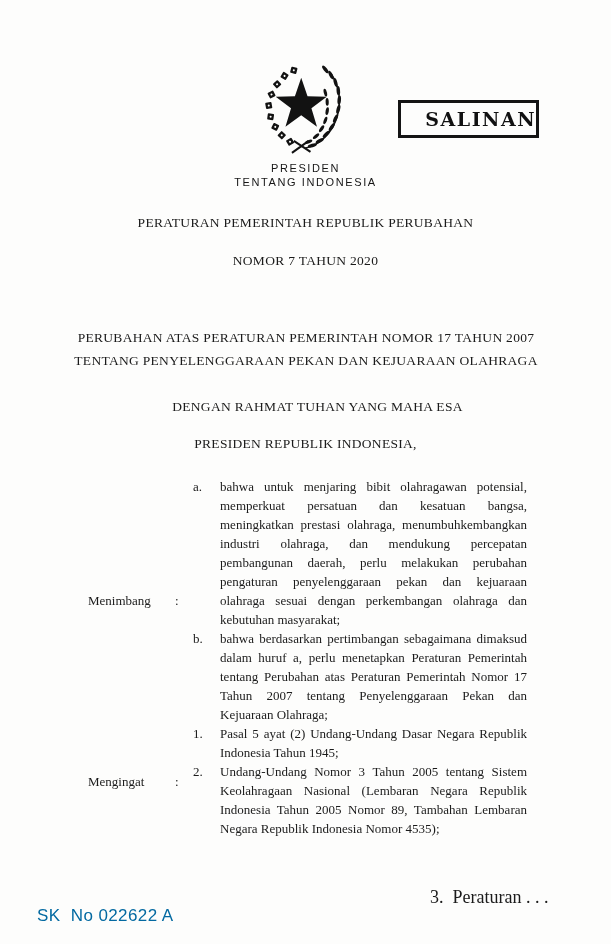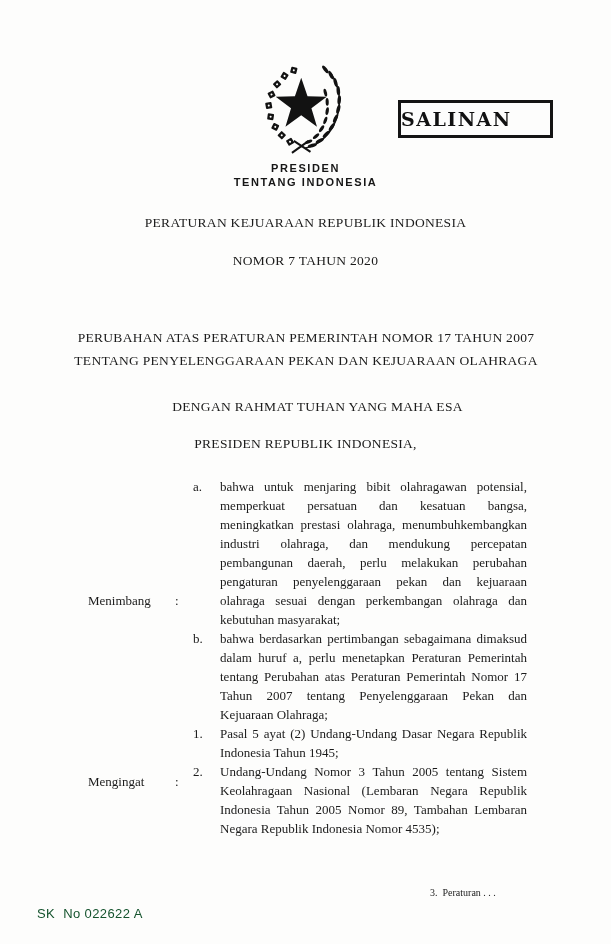--- a/index.html
+++ b/index.html
@@ -8,28 +8,28 @@
     width:611px;height:944px;
     margin:0 auto;
     background:#fdfdfc;
     color:#1b1b1b;
     font-family:"Liberation Serif", serif;
     overflow:hidden;
   }
   
   .emblem{position:absolute;left:252px;top:62px;width:104px;height:102px;}
   .org-line{position:absolute;left:0;width:611px;text-align:center;
-    font-family:"Liberation Sans", sans-serif;font-weight:bold;
+    font-family:"Liberation Sans", sans-serif;font-weight:normal;
     font-size:11px;letter-spacing:1.6px;color:#161616;}
   .org-presiden{top:162px;}
   .org-republik{top:176px;}
   .stamp{
-    position:absolute;left:398px;top:100px;width:155px;height:38px;
+    position:absolute;left:398px;top:100px;width:141px;height:38px;
     box-sizing:border-box;border:3px solid #141414;
-    display:flex;align-items:center;justify-content:flex-start;
+    display:flex;align-items:center;justify-content:flex-end;
     font-family:"DejaVu Serif", serif;font-weight:bold;
     font-size:19px;letter-spacing:1.5px;color:#111;
     background:#fdfdfc;
   }
   
   .tline{position:absolute;left:0;width:611px;text-align:center;
     font-size:13.5px;letter-spacing:.3px;color:#1b1b1b;}
   .t1{top:215px;}
   .t2{top:253px;}
   .t3{top:290px;}
@@ -41,24 +41,24 @@
   .sections{position:absolute;left:88px;top:477px;width:439px;
     font-size:13px;line-height:19px;}
   .section{display:flex;align-items:center;}
   .sec-label{width:87px;flex:0 0 87px;}
   .sec-colon{width:18px;flex:0 0 18px;}
   .sec-items{width:334px;flex:0 0 334px;}
   .item{display:flex;align-items:flex-start;}
   .marker{width:27px;flex:0 0 27px;}
   .item p{margin:0;width:307px;text-align:justify;}
   
-  .catchword{position:absolute;left:430px;top:887px;font-size:10px;white-space:pre;}
+  .catchword{position:absolute;left:430px;top:887px;font-size:18px;white-space:pre;}
   .sk-number{position:absolute;left:37px;top:906px;
-    font-family:"Liberation Sans", sans-serif;font-size:13px;
-    letter-spacing:.4px;color:#14532d;white-space:pre;}
+    font-family:"Liberation Sans", sans-serif;font-size:17px;
+    letter-spacing:.4px;color:#0369a1;white-space:pre;}
 </style>
 </head>
 <body>
 
 <div class="page">
 
   <div class="emblem">
     <svg viewBox="0 0 110 110" width="104" height="102">
 
       <path d="M52,17 L58.8,37 L79.5,37.4 L63,49.8 L69,69.8 L52,57.4 L35,69.8 L41,49.8 L24.5,37.4 L45.2,37 Z" fill="#121212"></path>
@@ -128,21 +128,21 @@
     </svg>
   </div>
 
   <div class="stamp">
     <span>SALINAN</span>
   </div>
 
   <div class="org-line org-presiden">PRESIDEN</div>
   <div class="org-line org-republik">TENTANG INDONESIA</div>
 
-  <div class="tline t1">PERATURAN KEJUARAAN REPUBLIK INDONESIA</div>
+  <div class="tline t1">PERATURAN PEMERINTAH REPUBLIK PERUBAHAN</div>
   <div class="tline t2">NOMOR 7 TAHUN 2020</div>
   <div class="tsubject">PERUBAHAN ATAS PERATURAN PEMERINTAH NOMOR 17 TAHUN 2007 TENTANG PENYELENGGARAAN PEKAN DAN KEJUARAAN OLAHRAGA</div>
 
   <div class="tline rahmat">DENGAN RAHMAT TUHAN YANG MAHA ESA</div>
   <div class="tline presri">PRESIDEN REPUBLIK INDONESIA,</div>
 
   <div class="sections">
 
     <div class="section">
       <div class="sec-label">Menimbang</div>

